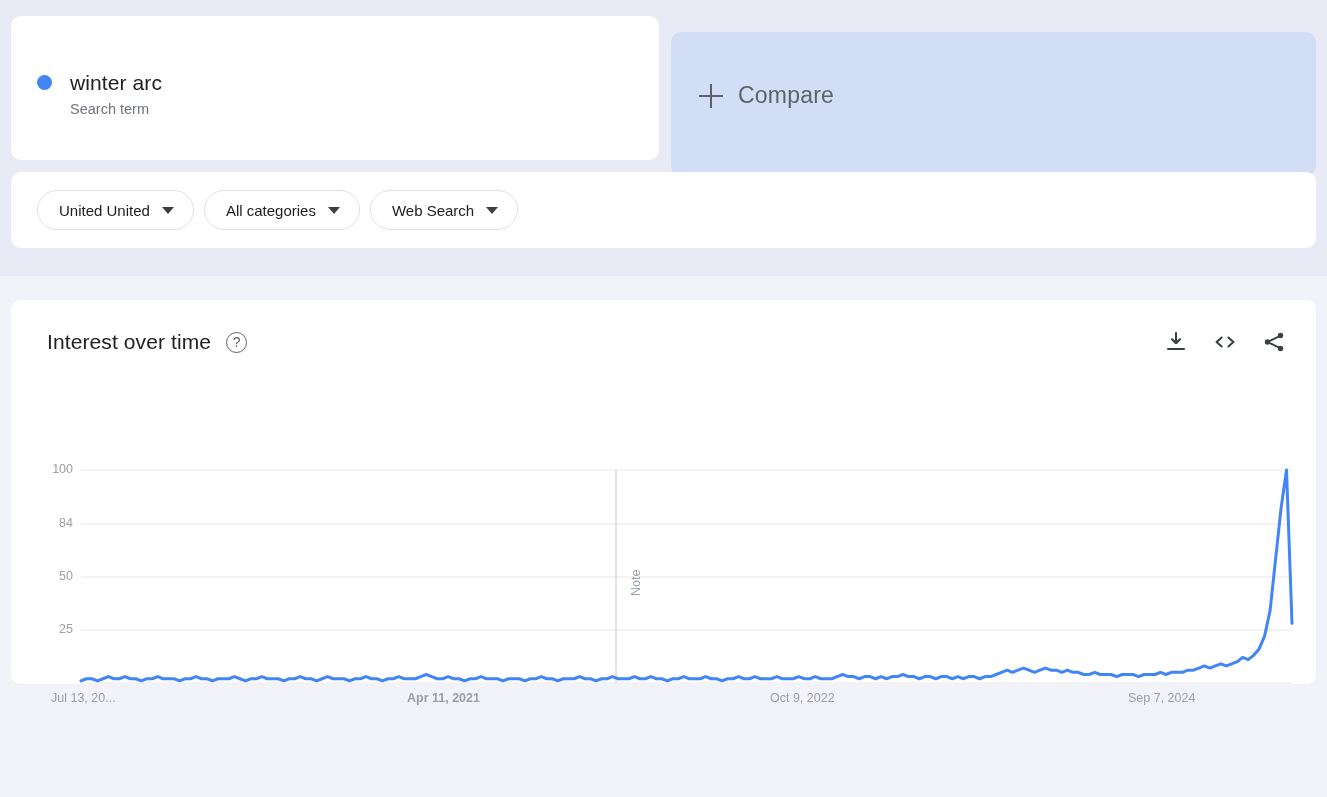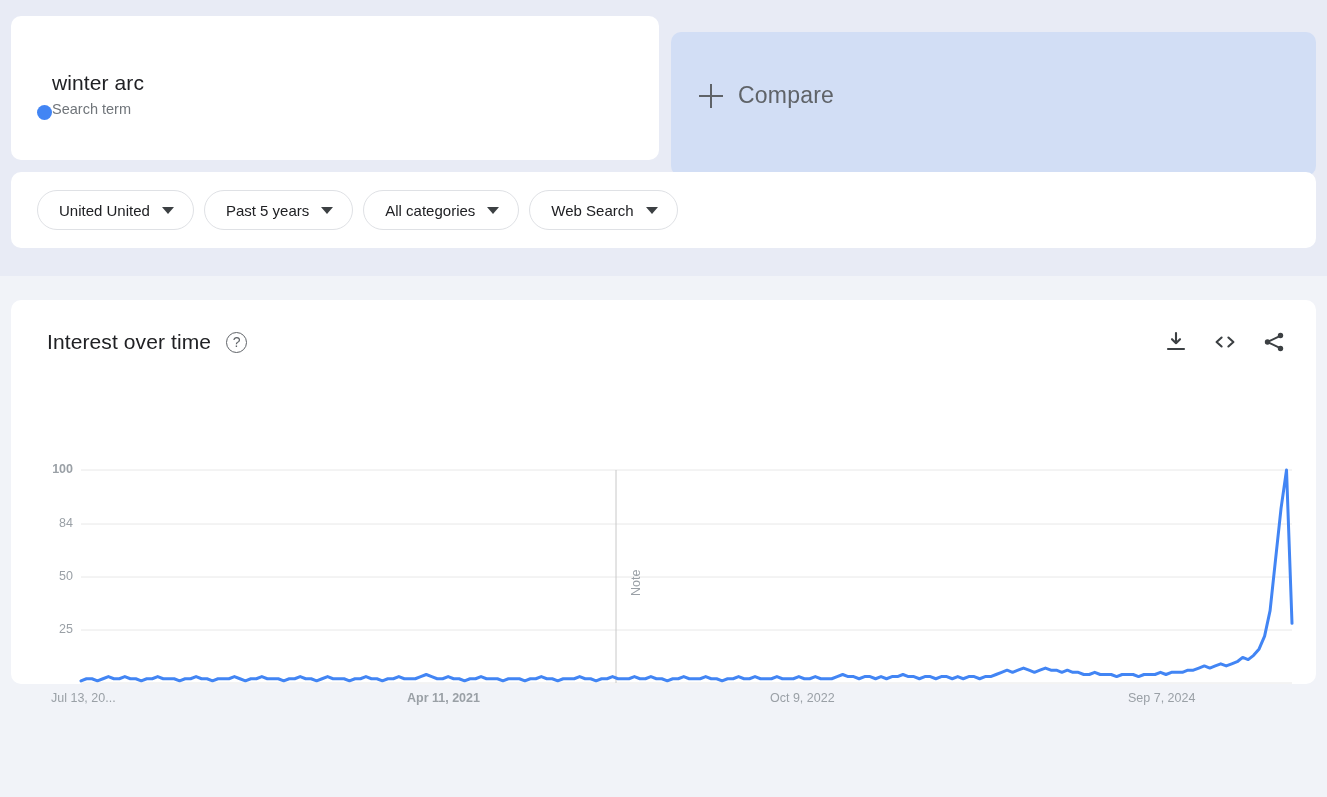--- a/index.html
+++ b/index.html
@@ -28,21 +28,21 @@
     display: flex; gap: 12px;
   }
   .term-card {
     width: 648px; height: 144px;
     background: #ffffff;
     border-radius: 10px;
     position: relative;
   }
   .term-inner {
     position: absolute; left: 26px; top: 52px;
-    display: flex; align-items: flex-end; 
+    display: flex; align-items: flex-start; gap: 18px;
   }
   .term-dot {
     width: 15px; height: 15px; border-radius: 50%;
     background: #4285f4; margin-top: 7px; flex: none;
   }
   .term-text { display: flex; flex-direction: column; }
   .term-title {
     font-size: 21px; color: #202124; line-height: 29px;
     letter-spacing: .1px; font-weight: 400;
   }
@@ -171,24 +171,20 @@
     </div>
   </div>
 
   <div class="filter-bar">
 
     <div class="chip">
       <span class="chip-label">United United</span>
       <span class="caret"></span>
     </div>
 
-    <div class="chip">
-      <span class="chip-label">Past 5 years</span>
-      <span class="caret"></span>
-    </div>
 
     <div class="chip">
       <span class="chip-label">All categories</span>
       <span class="caret"></span>
     </div>
 
     <div class="chip">
       <span class="chip-label">Web Search</span>
       <span class="caret"></span>
     </div>
@@ -233,21 +229,21 @@
           <line id="g100" x1="70" x2="1281" y1="20" y2="20" stroke="#e8e8e8" stroke-width="1"></line>
           <line id="g75" x1="70" x2="1281" y1="74" y2="74" stroke="#e8e8e8" stroke-width="1"></line>
           <line id="g50" x1="70" x2="1281" y1="127" y2="127" stroke="#e8e8e8" stroke-width="1"></line>
           <line id="g25" x1="70" x2="1281" y1="180" y2="180" stroke="#e8e8e8" stroke-width="1"></line>
           <line id="g0" x1="70" x2="1281" y1="233" y2="233" stroke="#e8e8e8" stroke-width="1"></line>
         </g>
         <line x1="605" x2="605" y1="20" y2="233" stroke="#c8c8c8" stroke-width="1"></line>
         <path id="series-path" fill="none" stroke="#4285f4" stroke-width="3" stroke-linejoin="round" stroke-linecap="round" d="M70.00 230.87 L75.48 228.74 L80.96 228.74 L86.44 230.87 L91.92 228.74 L97.40 226.61 L102.88 228.74 L108.36 228.74 L113.84 226.61 L119.32 228.74 L124.80 228.74 L130.28 230.87 L135.76 228.74 L141.24 228.74 L146.71 226.61 L152.19 228.74 L157.67 228.74 L163.15 228.74 L168.63 230.87 L174.11 228.74 L179.59 228.74 L185.07 226.61 L190.55 228.74 L196.03 228.74 L201.51 230.87 L206.99 228.74 L212.47 228.74 L217.95 228.74 L223.43 226.61 L228.91 228.74 L234.39 230.87 L239.87 228.74 L245.35 228.74 L250.83 226.61 L256.31 228.74 L261.79 228.74 L267.27 228.74 L272.75 230.87 L278.23 228.74 L283.71 228.74 L289.19 226.61 L294.67 228.74 L300.14 228.74 L305.62 230.87 L311.10 228.74 L316.58 226.61 L322.06 228.74 L327.54 228.74 L333.02 228.74 L338.50 230.87 L343.98 228.74 L349.46 228.74 L354.94 226.61 L360.42 228.74 L365.90 228.74 L371.38 230.87 L376.86 228.74 L382.34 228.74 L387.82 226.61 L393.30 228.74 L398.78 228.74 L404.26 228.74 L409.74 226.61 L415.22 224.48 L420.70 226.61 L426.18 228.74 L431.66 228.74 L437.14 226.61 L442.62 228.74 L448.10 228.74 L453.57 230.87 L459.05 228.74 L464.53 228.74 L470.01 226.61 L475.49 228.74 L480.97 228.74 L486.45 228.74 L491.93 230.87 L497.41 228.74 L502.89 228.74 L508.37 228.74 L513.85 230.87 L519.33 228.74 L524.81 228.74 L530.29 226.61 L535.77 228.74 L541.25 228.74 L546.73 230.87 L552.21 228.74 L557.69 228.74 L563.17 228.74 L568.65 226.61 L574.13 228.74 L579.61 228.74 L585.09 230.87 L590.57 228.74 L596.05 228.74 L601.52 226.61 L607.00 228.74 L612.48 228.74 L617.96 228.74 L623.44 226.61 L628.92 228.74 L634.40 228.74 L639.88 226.61 L645.36 228.74 L650.84 228.74 L656.32 230.87 L661.80 228.74 L667.28 228.74 L672.76 226.61 L678.24 228.74 L683.72 228.74 L689.20 228.74 L694.68 226.61 L700.16 228.74 L705.64 228.74 L711.12 230.87 L716.60 228.74 L722.08 228.74 L727.56 226.61 L733.04 228.74 L738.52 228.74 L744.00 226.61 L749.48 228.74 L754.95 228.74 L760.43 228.74 L765.91 226.61 L771.39 228.74 L776.87 228.74 L782.35 228.74 L787.83 226.61 L793.31 228.74 L798.79 228.74 L804.27 226.61 L809.75 228.74 L815.23 228.74 L820.71 228.74 L826.19 226.61 L831.67 224.48 L837.15 226.61 L842.63 226.61 L848.11 228.74 L853.59 226.61 L859.07 226.61 L864.55 228.74 L870.03 226.61 L875.51 228.74 L880.99 226.61 L886.47 226.61 L891.95 224.48 L897.43 226.61 L902.90 226.61 L908.38 228.74 L913.86 226.61 L919.34 226.61 L924.82 228.74 L930.30 226.61 L935.78 226.61 L941.26 228.74 L946.74 226.61 L952.22 228.74 L957.70 226.61 L963.18 226.61 L968.66 228.74 L974.14 226.61 L979.62 226.61 L985.10 224.48 L990.58 222.35 L996.06 220.22 L1001.54 222.35 L1007.02 220.22 L1012.50 218.09 L1017.98 220.22 L1023.46 222.35 L1028.94 220.22 L1034.42 218.09 L1039.90 220.22 L1045.38 220.22 L1050.86 222.35 L1056.33 220.22 L1061.81 222.35 L1067.29 222.35 L1072.77 224.48 L1078.25 224.48 L1083.73 222.35 L1089.21 224.48 L1094.69 224.48 L1100.17 224.48 L1105.65 226.61 L1111.13 224.48 L1116.61 224.48 L1122.09 224.48 L1127.57 226.61 L1133.05 224.48 L1138.53 224.48 L1144.01 224.48 L1149.49 222.35 L1154.97 224.48 L1160.45 222.35 L1165.93 222.35 L1171.41 222.35 L1176.89 220.22 L1182.37 220.22 L1187.85 218.09 L1193.33 215.96 L1198.81 218.09 L1204.29 215.96 L1209.76 213.83 L1215.24 215.96 L1220.72 213.83 L1226.20 211.70 L1231.68 207.44 L1237.16 209.57 L1242.64 205.31 L1248.12 198.92 L1253.60 186.14 L1259.08 160.58 L1264.56 109.46 L1270.04 58.34 L1275.52 20.00 L1281.00 173.36"></path>
       </svg>
 
-      <div class="ylab" style="left:22px; top:12px;font-weight:bold;">100</div>
+      <div class="ylab" style="left:22px; top:12px;">100</div>
       <div class="ylab" style="left:22px; top:66px;">84</div>
       <div class="ylab" style="left:22px; top:119px;text-align:right;">50</div>
       <div class="ylab" style="left:22px; top:172px;">25</div>
 
       <div class="note-label" style="left:618px; top:146px;">Note</div>
 
       <div class="xlab" style="left:40px; top:241px;">Jul 13, 20...</div>
       <div class="xlab" style="left:396px; top:241px;font-weight:bold;">Apr 11, 2021</div>
       <div class="xlab" style="left:759px; top:241px;">Oct 9, 2022</div>
       <div class="xlab" style="left:1117px; top:241px;">Sep 7, 2024</div>

